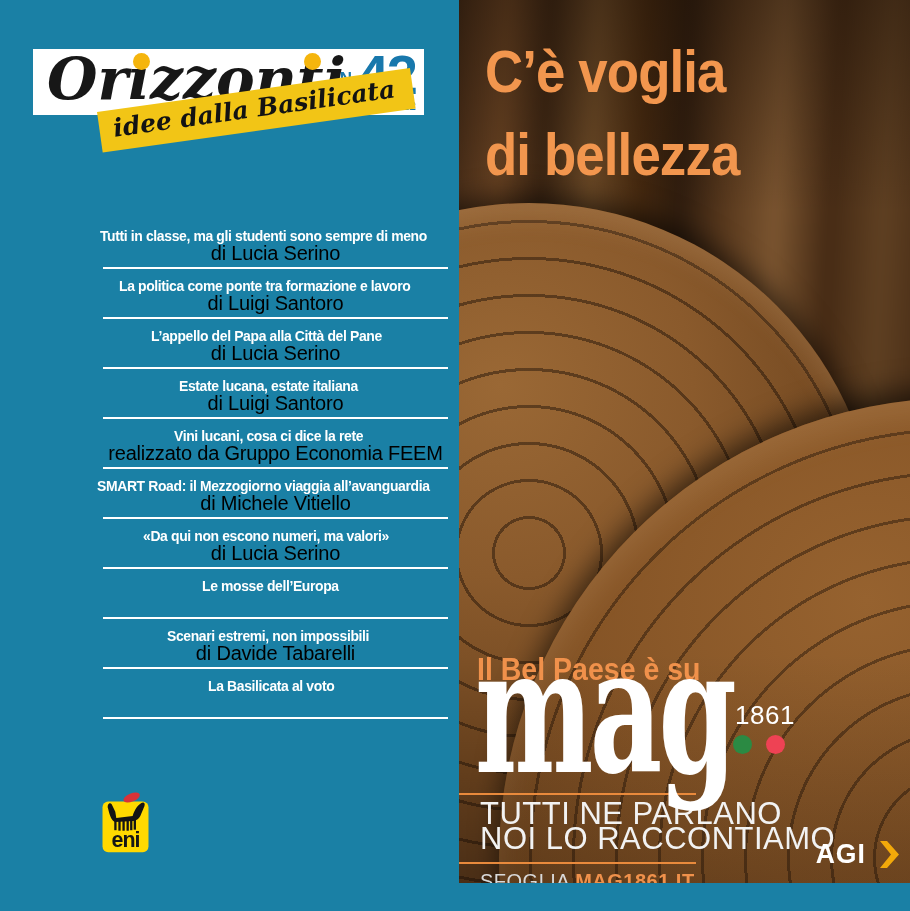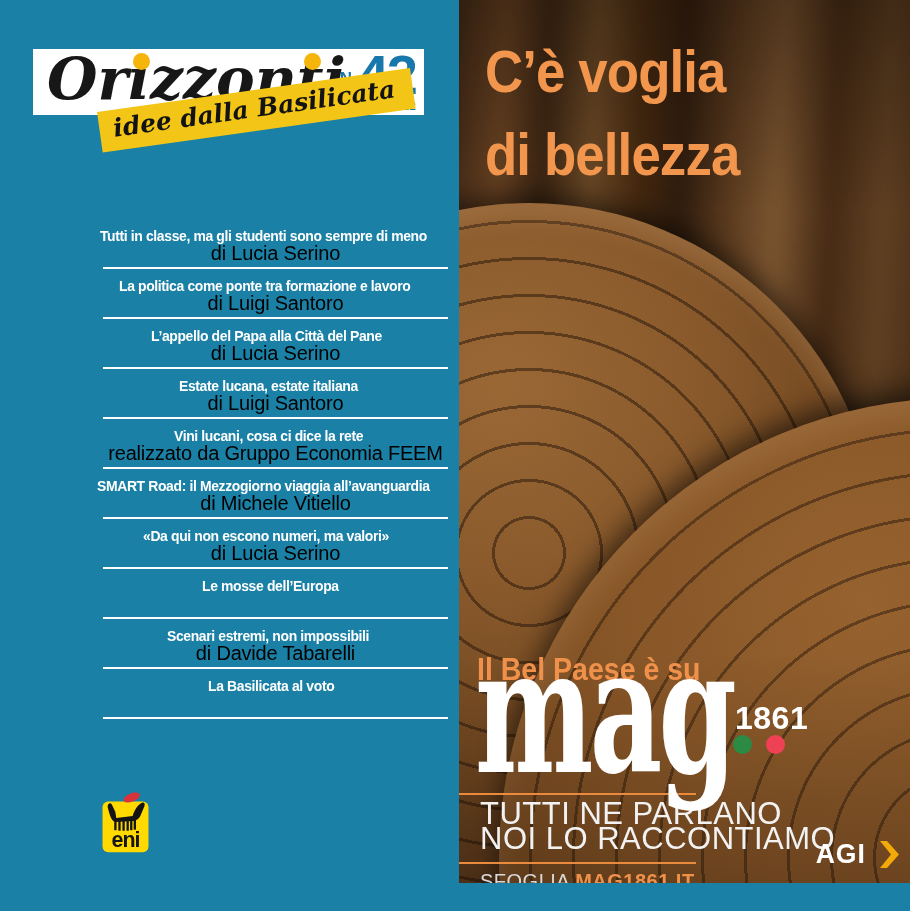--- a/index.html
+++ b/index.html
@@ -90,21 +90,21 @@
   .mag-block{position:absolute;left:21px;top:652px;width:300px;height:250px;}
   .bel-paese{
     position:absolute;left:-3px;top:0;color:#F0914B;font-weight:700;font-size:31px;line-height:36px;
     letter-spacing:0;white-space:nowrap;transform:scaleX(.92);transform-origin:left top;
   }
   .mag-word{
     position:absolute;left:-5px;top:-29px;z-index:2;
     font-family:"DejaVu Serif", serif;font-weight:700;font-size:175px;line-height:175px;
     color:#ffffff;letter-spacing:-6px;transform:scaleX(.64);transform-origin:left top;white-space:nowrap;
   }
-  .brand-year{position:absolute;left:255px;top:48px;color:#ffffff;font-weight:700;font-size:32px;letter-spacing:.5px;}
+  .brand-year{position:absolute;left:255px;top:48px;color:#ffffff;font-weight:400;font-size:26px;letter-spacing:.5px;}
   .brand-dots{position:absolute;left:253px;top:83px;display:flex;gap:14px;z-index:3;}
   .dot{width:19px;height:19px;border-radius:50%;}
   .dot-green{background:#2B8A43;}
   .dot-red{background:#EE4254;}
   .promo-rule{position:absolute;left:-21px;width:237px;height:2px;background:#E98A3C;}
   .rule-1{top:141px;}
   .rule-2{top:210px;}
   .promo-tagline{position:absolute;left:0px;top:150px;color:#F2F2F2;font-size:31px;line-height:24.5px;letter-spacing:.5px;white-space:nowrap;}
   .cta{position:absolute;left:0px;top:218px;font-size:20px;letter-spacing:.5px;white-space:nowrap;}
   .cta-prefix{color:#D9D9D9;font-weight:400;}

